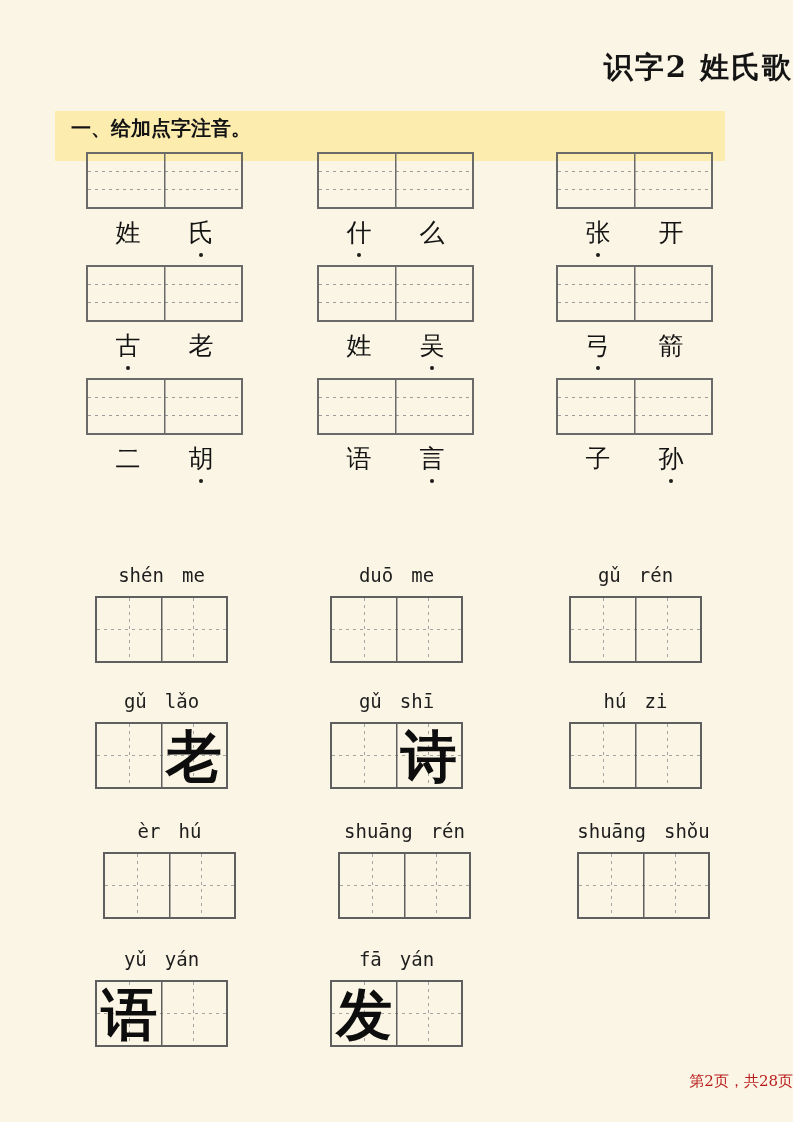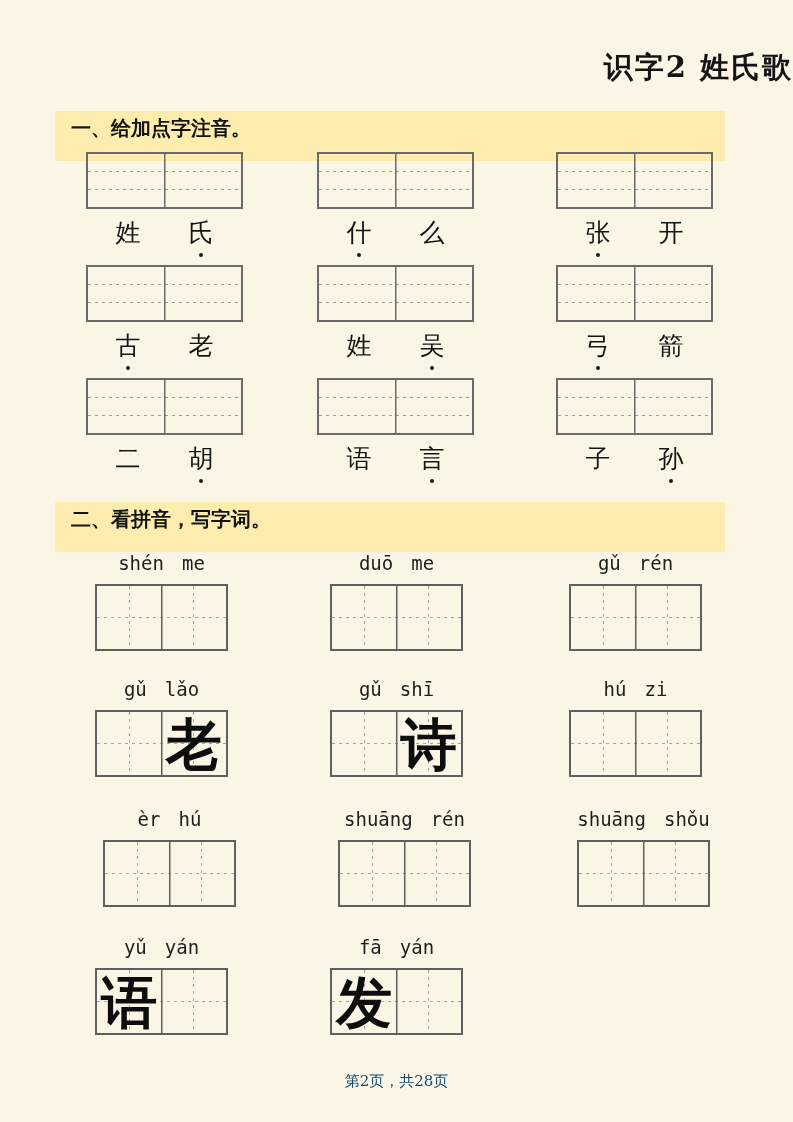--- a/index.html
+++ b/index.html
@@ -16,21 +16,21 @@
     position:absolute;left:55px;width:670px;height:50px;
     background:#fcecae;box-sizing:border-box;padding-left:16px;
     font-size:20px;font-weight:700;line-height:35px;white-space:nowrap;margin-top:8px;
   }
   .band1{top:103px;} .band2{top:494px;}
   .row{position:absolute;left:0;width:100%;height:120px;}
   .s1row1{top:152px;} .s1row2{top:265px;} .s1row3{top:378px;}
   .s2row1{top:550px;} .s2row2{top:676px;} .s2row3{top:806px;margin-left:8px;} .s2row4{top:934px;}
   .s1item{position:absolute;width:157px;top:0;}
   .s1c1{left:86px;} .s1c2{left:317px;} .s1c3{left:556px;}
-  .s2item{position:absolute;width:133px;top:0;}
+  .s2item{position:absolute;width:133px;top:12px;}
   .s2c1{left:95px;} .s2c2{left:330px;} .s2c3{left:569px;}
   
   .pygrid{
     width:157px;height:57px;box-sizing:border-box;border:2px solid #6a6a6a;
     display:flex;
     background:
       linear-gradient(#6a6a6a,#6a6a6a) 50% 0 / 1.5px 100% no-repeat,
       repeating-linear-gradient(to right,#9b9b9b 0 3px,transparent 3px 7px) 0 33.5% / 100% 1px no-repeat,
       repeating-linear-gradient(to right,#9b9b9b 0 3px,transparent 3px 7px) 0 66.5% / 100% 1px no-repeat;
   }
@@ -59,22 +59,22 @@
       linear-gradient(#5f5f5f,#5f5f5f) 50% 0 / 1.5px 100% no-repeat,
       repeating-linear-gradient(to bottom,#a3a3a3 0 3px,transparent 3px 7px) 25% 0 / 1px 100% no-repeat,
       repeating-linear-gradient(to bottom,#a3a3a3 0 3px,transparent 3px 7px) 75% 0 / 1px 100% no-repeat,
       repeating-linear-gradient(to right,#a3a3a3 0 3px,transparent 3px 7px) 0 50% / 100% 1px no-repeat;
   }
   .tzcell{
     width:50%;height:100%;display:flex;align-items:center;justify-content:center;
     font-size:56px;line-height:1;font-weight:700;color:#0d0d0d;
   }
   .footer{
-    position:absolute;top:1072px;left:0;width:100%;text-align:center;
-    font-size:15px;color:#0c4a6e;
+    position:absolute;top:1072px;left:0;width:100%;text-align:right;
+    font-size:15px;color:#b91c1c;
   }
 </style>
 </head>
 <body>
 
 <div class="sheet">
 
   <div class="title">识字2 姓氏歌</div>
 
   <div class="band band1">一、给加点字注音。</div>
@@ -171,21 +171,20 @@
           <div class="pycell"></div>
           <div class="pycell"></div>
         </div>
       <div class="pair">
         <span class="hz" data-dot="false">子</span>
         <span class="hz" data-dot="true">孙</span>
       </div>
     </div>
   </div>
 
-  <div class="band band2">二、看拼音，写字词。</div>
 
   <div class="row s2row1">
     <div class="s2item s2c1">
       <div class="pyl">
         <span>shén</span>
         <span>me</span>
       </div>
       <div class="tzgrid">
         <div class="tzcell"></div>
         <div class="tzcell"></div>

